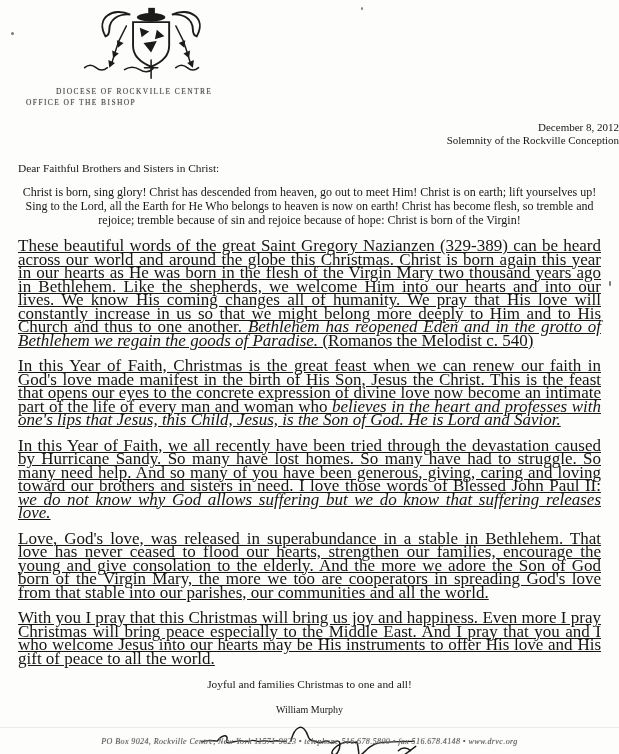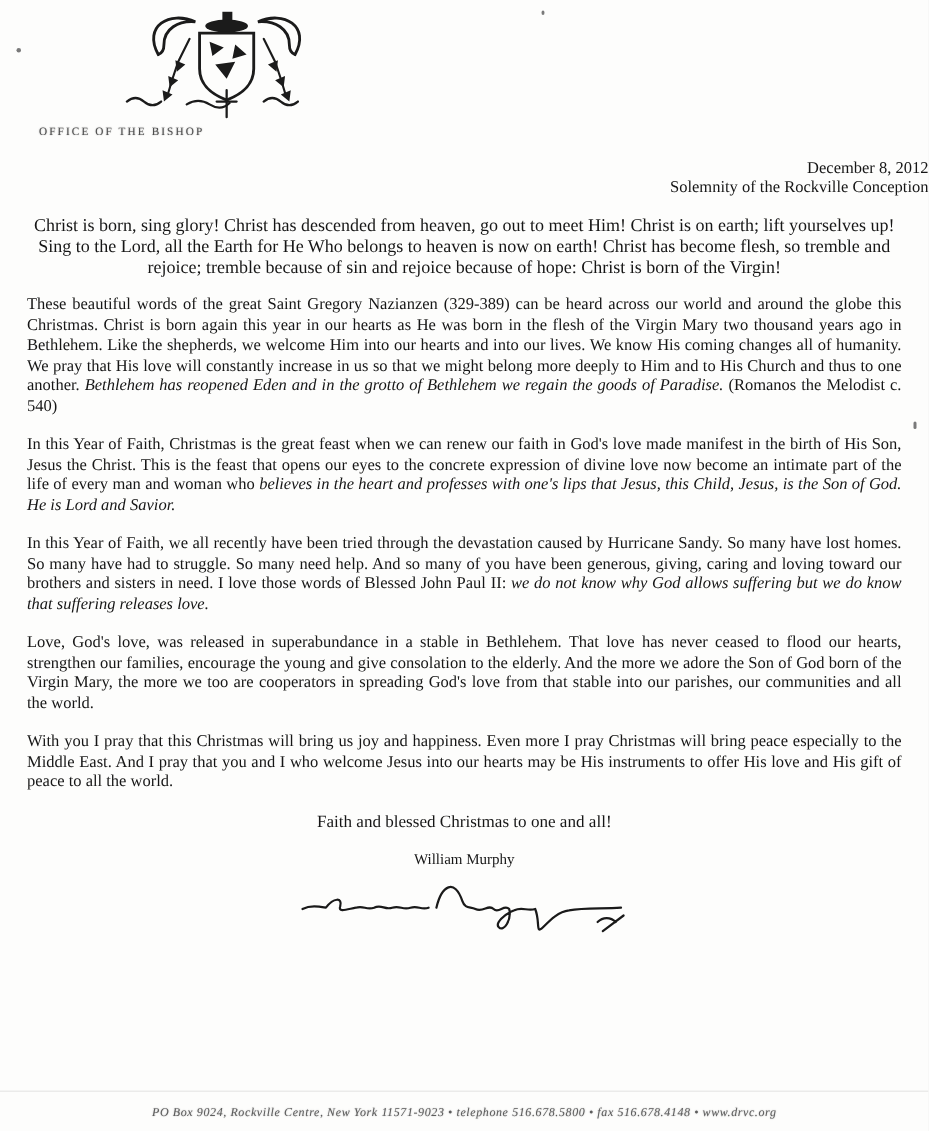--- a/index.html
+++ b/index.html
@@ -19,22 +19,22 @@
        text-shadow:0 0 1px #9a9a9a;white-space:nowrap;}
   .org-office{margin-left:26px;margin-top:2px;}
   
   .dateblock{margin:14px 0 0 272px;font-size:11px;line-height:13px;text-align:right;}
   
   .salutation{margin:15px 18px 0 18px;font-size:11.4px;}
   
   .quote{margin:11px 12px 0 12px;font-size:12px;line-height:14px;
          text-align:center;}
   
-  .para{margin:12px 18px 0 18px;font-size:11px;line-height:13.5px;
-        text-align:justify;}
+  .para{margin:12px 18px 0 18px;font-size:17px;line-height:13.5px;
+        text-align:justify;text-decoration:underline;}
   .it{font-style:italic;}
   
   .closing{margin-top:13px;text-align:center;font-size:11.4px;}
   .signer-name{margin-top:14px;text-align:center;font-size:10px;}
   .signature-svg{display:block;margin:1px auto 0 auto;width:250px;height:52px;}
   .signer-title{margin-top:1px;text-align:center;font-size:11.4px;}
   
   .scan-line{position:absolute;left:0;right:0;top:727px;height:1px;
              background:rgba(0,0,0,0.07);}
   .footer{position:absolute;left:0;right:0;bottom:8px;text-align:center;
@@ -69,39 +69,41 @@
     <path d="M52 22 L44 38 L40 50 L37 60" stroke-width="1.5"></path>
     <path d="M104 22 L112 38 L116 50 L119 60" stroke-width="1.5"></path>
     <path d="M42 37 l7 3 l-6 5 z M37 48 l7 3 l-6 5 z M33 58 l7 3 l-6 5 z" fill="#1b1b1b" stroke="none"></path>
     <path d="M114 37 l-7 3 l6 5 z M119 48 l-7 3 l6 5 z M123 58 l-7 3 l6 5 z" fill="#1b1b1b" stroke="none"></path>
 
     <path d="M8 66 q6 -5 12 0 t12 0 M50 68 q8 -5 16 0 t14 -1 M104 66 q6 -5 12 0 t12 0" stroke-width="1.6"></path>
 
     <path d="M78 58 L78 77 M71 66 L85 66" stroke-width="1.6"></path>
   </svg>
 
+  <div class="org">DIOCESE OF ROCKVILLE CENTRE</div>
   <div class="org org-office">OFFICE OF THE BISHOP</div>
 
   <div class="dateblock">
     <div>December 8, 2012</div>
     <div>Solemnity of the Rockville Conception</div>
   </div>
 
+  <div class="salutation">Dear Faithful Brothers and Sisters in Christ:</div>
 
   <div class="quote">Christ is born, sing glory!  Christ has descended from heaven, go out to meet Him!  Christ is on earth; lift yourselves up!  Sing to the Lord, all the Earth for He Who belongs to heaven is now on earth!  Christ has become flesh, so tremble and rejoice; tremble because of sin and rejoice because of hope: Christ is born of the Virgin!</div>
 
   <div>
     <div class="para"><span>These beautiful words of the great Saint Gregory Nazianzen (329-389) can be heard across our world and around the globe this Christmas.  Christ is born again this year in our hearts as He was born in the flesh of the Virgin Mary two thousand years ago in Bethlehem.  Like the shepherds, we welcome Him into our hearts and into our lives.  We know His coming changes all of humanity.  We pray that His love will constantly increase in us so that we might belong more deeply to Him and to His Church and thus to one another.  </span><span class="it">Bethlehem has reopened Eden and in the grotto of Bethlehem we regain the goods of Paradise.</span><span> (Romanos the Melodist c. 540)</span></div>
     <div class="para"><span>In this Year of Faith, Christmas is the great feast when we can renew our faith in God's love made manifest in the birth of His Son, Jesus the Christ.  This is the feast that opens our eyes to the concrete expression of divine love now become an intimate part of the life of every man and woman who </span><span class="it">believes in the heart and professes with one's lips that Jesus, this Child, Jesus, is the Son of God.  He is Lord and Savior.</span></div>
     <div class="para"><span>In this Year of Faith, we all recently have been tried through the devastation caused by Hurricane Sandy.  So many have lost homes.  So many have had to struggle.  So many need help.  And so many of you have been generous, giving, caring and loving toward our brothers and sisters in need.  I love those words of Blessed John Paul II:  </span><span class="it">we do not know why God allows suffering but we do know that suffering releases love.</span></div>
     <div class="para"><span>Love, God's love, was released in superabundance in a stable in Bethlehem.  That love has never ceased to flood our hearts, strengthen our families, encourage the young and give consolation to the elderly.  And the more we adore the Son of God born of the Virgin Mary, the more we too are cooperators in spreading God's love from that stable into our parishes, our communities and all the world.</span></div>
     <div class="para"><span>With you I pray that this Christmas will bring us joy and happiness.  Even more I pray Christmas will bring peace especially to the Middle East.  And I pray that you and I who welcome Jesus into our hearts may be His instruments to offer His love and His gift of peace to all the world.</span></div>
   </div>
 
-  <div class="closing">Faith and blessed Christmas to one and all!</div>
+  <div class="closing">Joyful and families Christmas to one and all!</div>
 
   <div class="signer-name">William Murphy</div>
 
   <svg class="signature-svg" viewBox="0 0 260 60" fill="none" stroke="#1a1a1a" stroke-width="1.7" stroke-linecap="round" stroke-linejoin="round">
     <path d="M5 30 C11 27 17 28 23 29 C29 21 36 21 34 28 C32 33 40 30 46 29 C52 27 54 31 60 29 C66 26 68 31 74 29 C80 27 82 31 88 29 C94 27 96 31 102 29"></path>
     <path d="M108 29 C112 12 122 6 128 24 C130 30 134 28 138 30 C144 33 148 26 152 30 C156 34 160 26 164 30 C166 38 160 48 156 44 C153 41 160 34 168 31 C174 28 178 32 184 30 C188 40 184 50 190 44 C196 38 202 32 210 31 C222 29 236 30 250 29"></path>
     <path d="M232 40 C236 36 242 36 246 40 M236 47 L252 35"></path>
   </svg>
 
 

